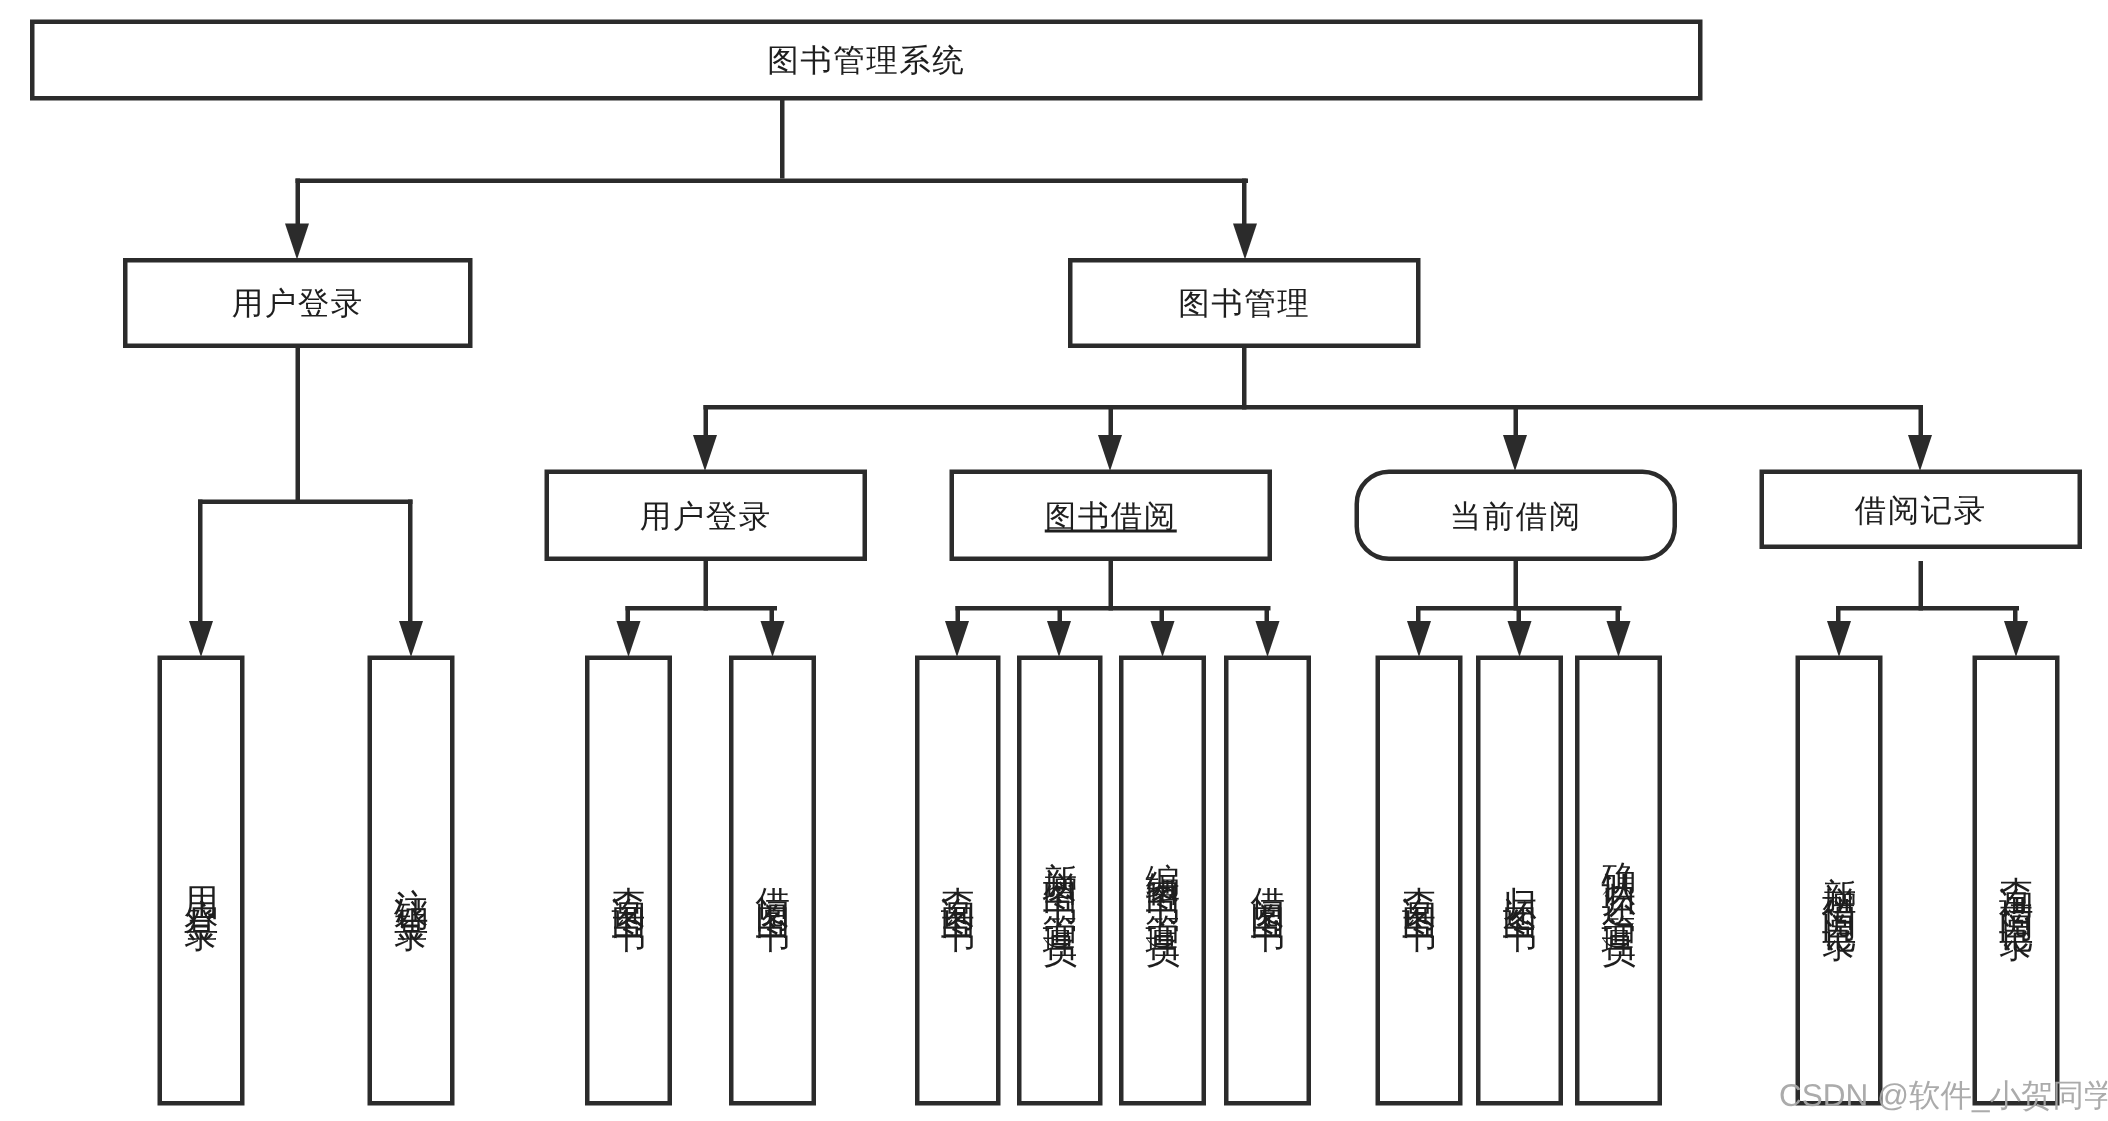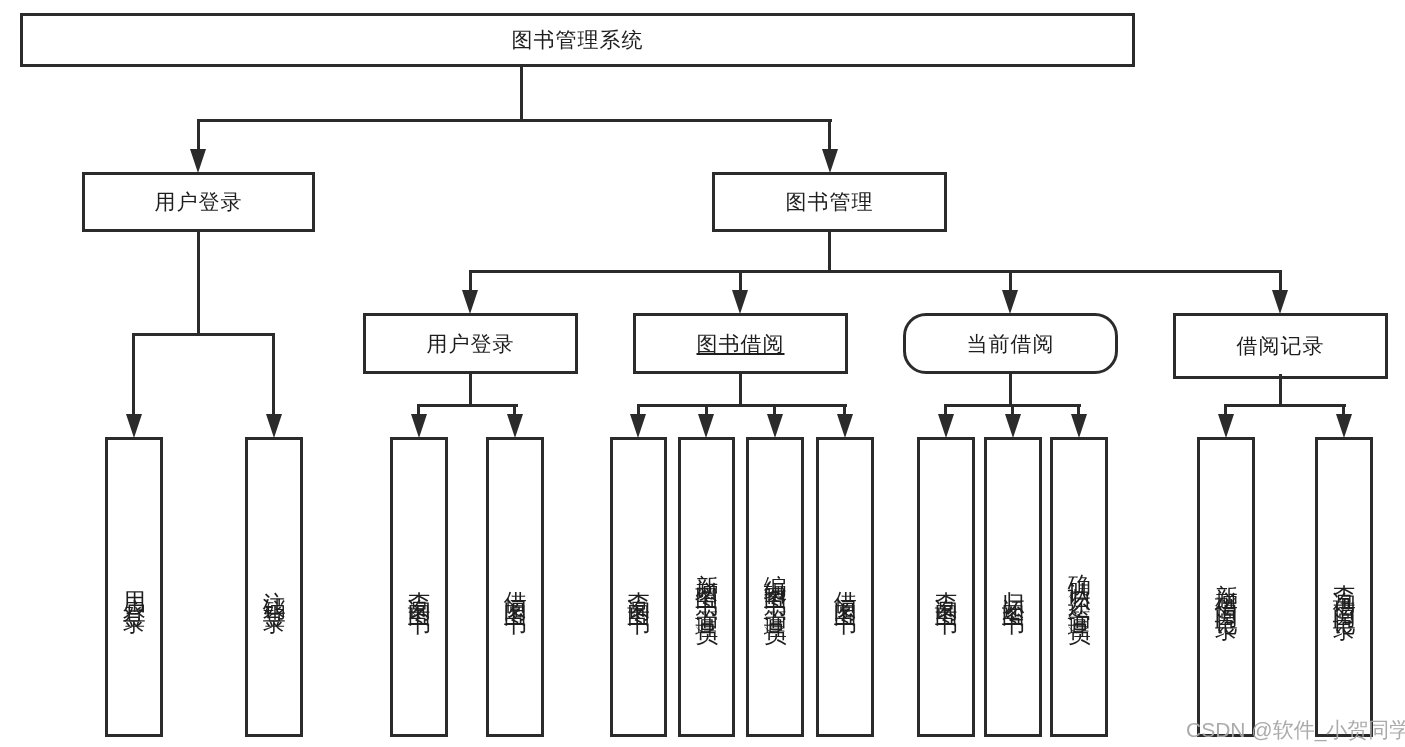--- a/index.html
+++ b/index.html
@@ -64,21 +64,21 @@
 
   <div class="box" style="left:363px;top:313px;width:215px;height:61px;">
     <span>用户登录</span>
   </div>
   <div class="box" style="left:633px;top:313px;width:215px;height:61px;text-decoration:underline;">
     <span>图书借阅</span>
   </div>
   <div class="box" style="left:903px;top:313px;width:215px;height:61px;border-radius:23px;">
     <span>当前借阅</span>
   </div>
-  <div class="box" style="left:1173px;top:313px;width:215px;height:66px;">
+  <div class="box" style="left:1173px;top:313px;width:215px;height:53px;">
     <span>借阅记录</span>
   </div>
 
   <div class="box vbox" style="left:105px;top:437px;width:58px;height:300px;">
     <span class="vtext">用户登录</span>
   </div>
   <div class="box vbox" style="left:245px;top:437px;width:58px;height:300px;">
     <span class="vtext">注销登录</span>
   </div>
 

